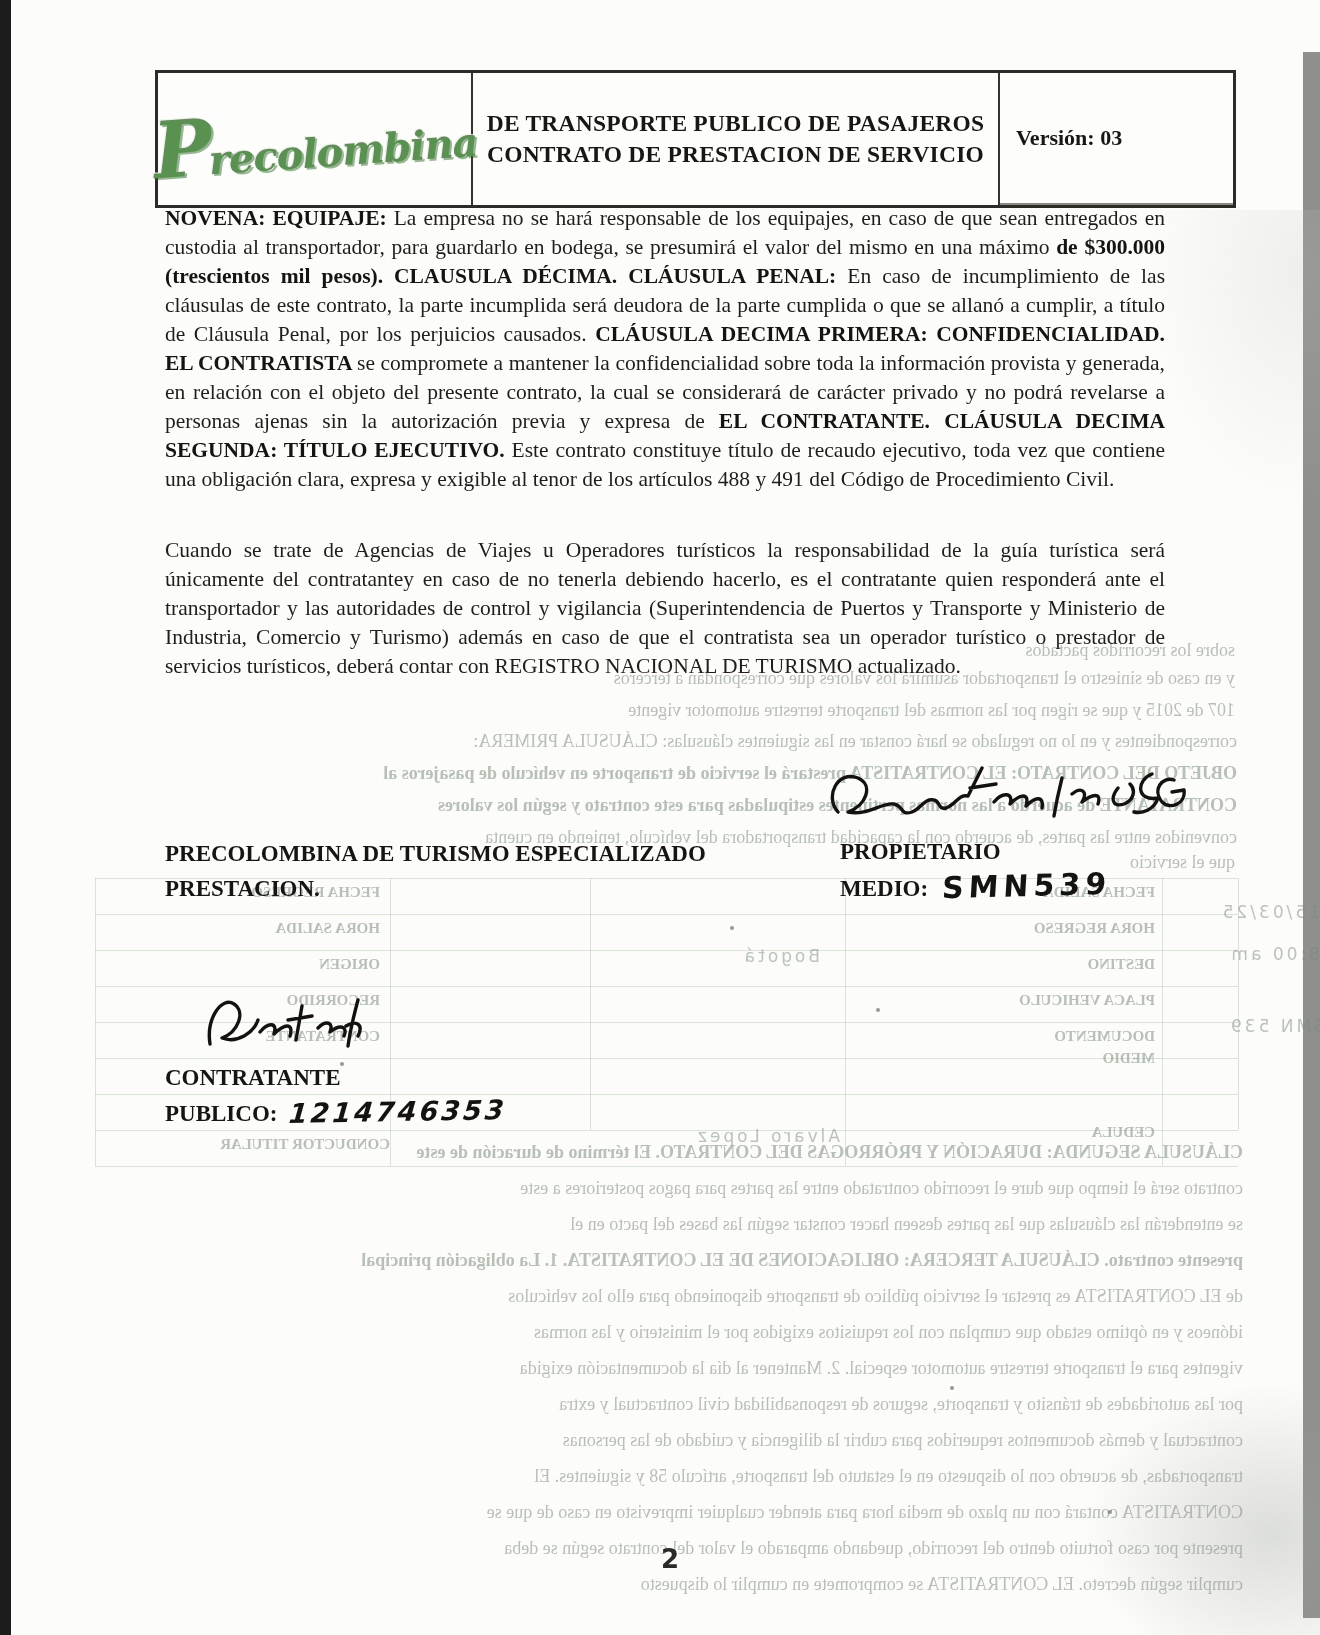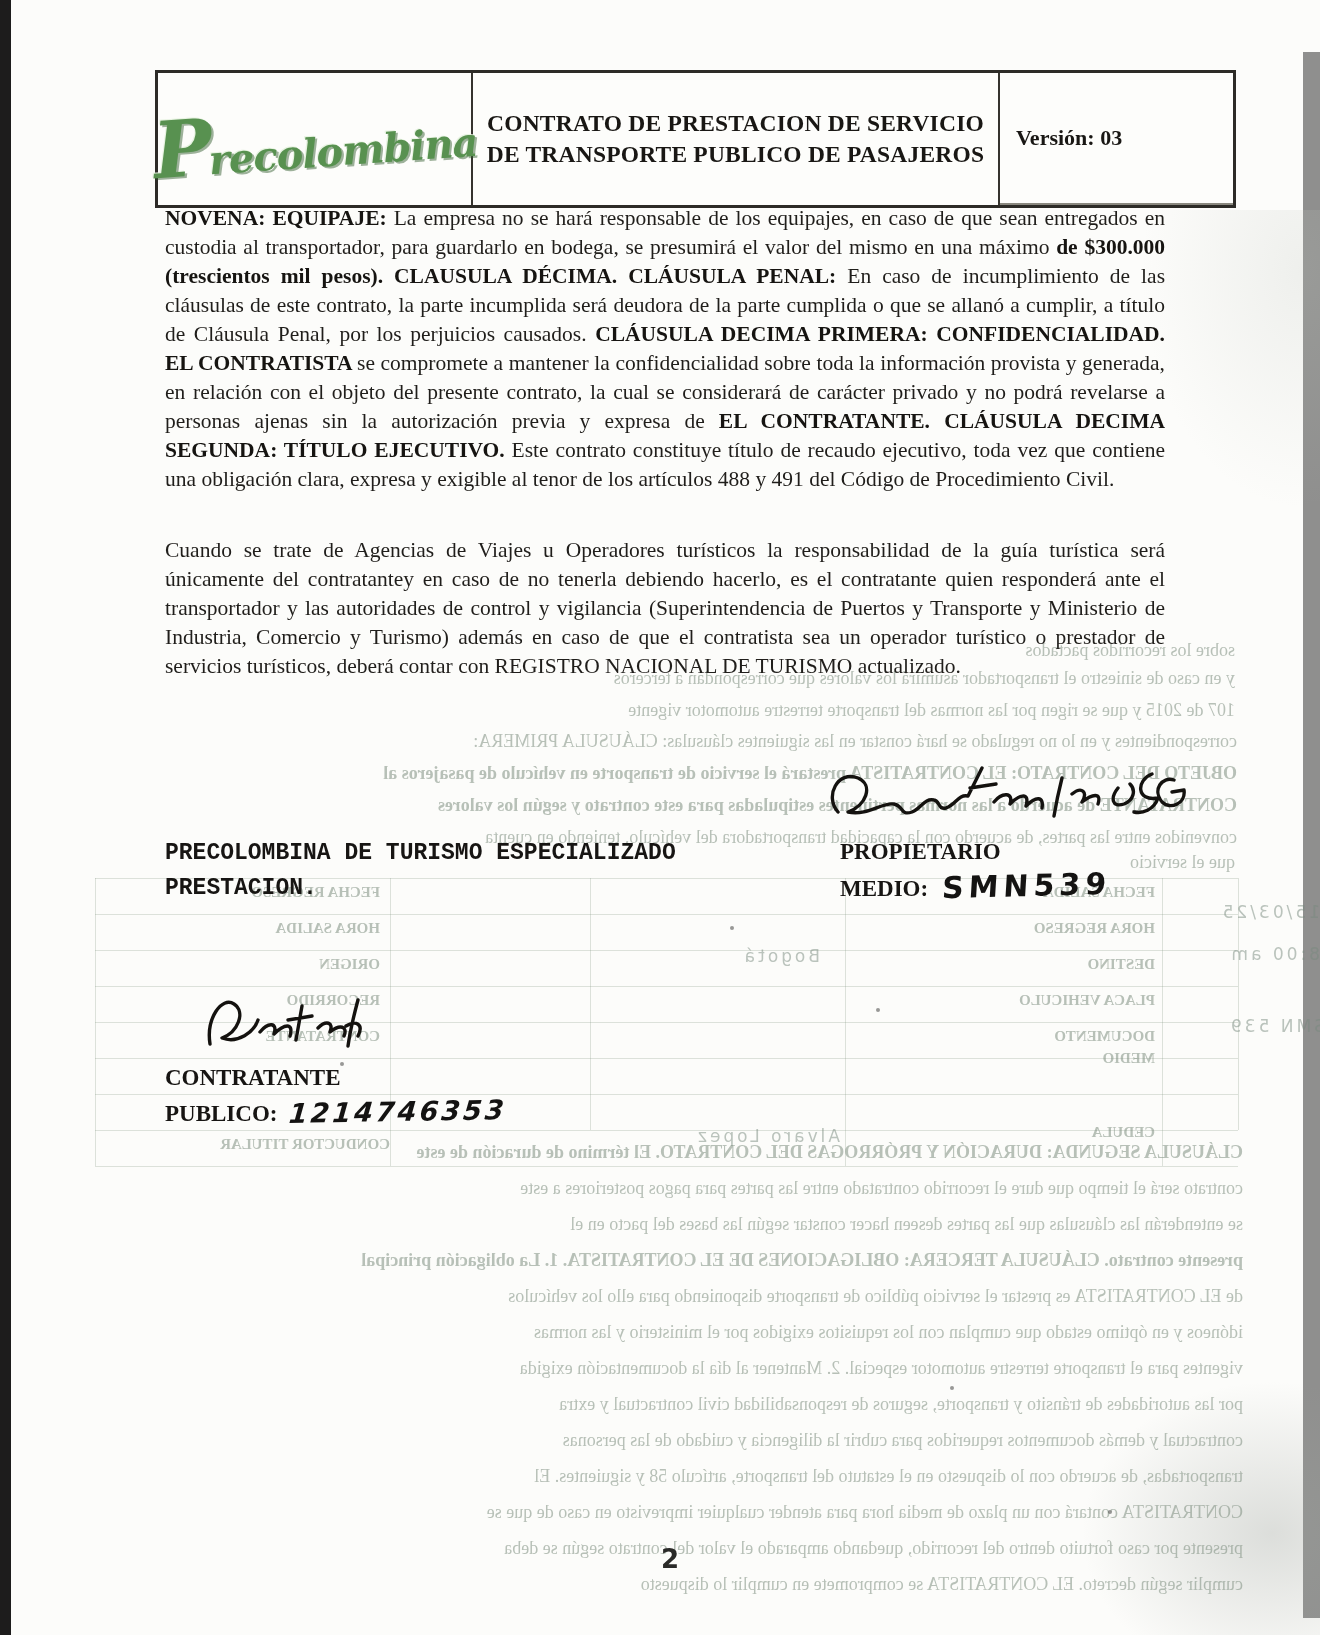--- a/index.html
+++ b/index.html
@@ -134,22 +134,22 @@
       <div class="ghost-line ghost-hand" style="left: 600px; top: 1126px; width: 240px; font-size: 17px; font-weight: 400;">Alvaro Lopez</div>
     </div>
 
   <div class="hdr">
     <div class="cell c-logo">
       <div class="logo-script">
         <span class="cap">P</span><span class="rest">recolombina</span>
       </div>
     </div>
     <div class="cell c-title">
+      <div class="title-line">DE TRANSPORTE PUBLICO DE PASAJEROS</div>
       <div class="title-line">CONTRATO DE PRESTACION DE SERVICIO</div>
-      <div class="title-line">DE TRANSPORTE PUBLICO DE PASAJEROS</div>
     </div>
     <div class="cell c-meta">
       <div class="meta-row first">Versión: 03</div>
     </div>
   </div>
 
   <div class="para p1"><span class="b">NOVENA: EQUIPAJE: </span><span>La empresa no se hará responsable de los equipajes, en caso de que sean entregados en custodia al transportador, para guardarlo en bodega, se presumirá el valor del mismo en una máximo </span><span class="b">de $300.000 (trescientos mil pesos). CLAUSULA DÉCIMA. CLÁUSULA PENAL: </span><span>En caso de incumplimiento de las cláusulas de este contrato, la parte incumplida será deudora de la parte cumplida o que se allanó a cumplir, a título de Cláusula Penal, por los perjuicios causados. </span><span class="b">CLÁUSULA DECIMA PRIMERA: CONFIDENCIALIDAD. EL CONTRATISTA </span><span>se compromete a mantener la confidencialidad sobre toda la información provista y generada, en relación con el objeto del presente contrato, la cual se considerará de carácter privado y no podrá revelarse a personas ajenas sin la autorización previa y expresa de </span><span class="b">EL CONTRATANTE. CLÁUSULA DECIMA SEGUNDA: TÍTULO EJECUTIVO. </span><span>Este contrato constituye título de recaudo ejecutivo, toda vez  que contiene una  obligación  clara,  expresa y exigible al  tenor de los artículos 488 y 491 del Código de Procedimiento Civil.</span></div>
   <div class="para p2"><span>Cuando se trate de Agencias de Viajes u Operadores turísticos la responsabilidad de la guía turística será únicamente del contratantey en caso de no tenerla debiendo hacerlo, es el contratante quien responderá ante el transportador y las autoridades de control y vigilancia (Superintendencia de Puertos y Transporte y Ministerio de Industria, Comercio y Turismo) además en caso de que el contratista sea un operador turístico o prestador de servicios turísticos, deberá contar con REGISTRO NACIONAL DE TURISMO actualizado.</span></div>
 
   <svg class="sig-svg" style="left:822px;top:758px;" width="380" height="84" viewBox="0 0 380 84">
@@ -161,21 +161,21 @@
              M250,36 C260,28 266,34 260,44 C270,36 280,34 276,46
              M296,30 C288,40 290,50 302,46 C312,42 314,32 308,26
              M330,16 C314,22 314,44 336,40 C332,52 320,56 312,54
              M352,22 C340,18 330,32 340,44 C348,52 364,46 362,32 L350,34"></path>
   </svg>
   <div class="blk" style="left:840px;top:834px;">PROPIETARIO</div>
   <div class="blk" style="left:840px;top:868px;">
     <span>MEDIO:</span><span class="hand placa">SMN539</span>
   </div>
 
-  <div class="blk" style="left:165px;top:836px;font-family:Liberation Mono, monospace;">
+  <div class="blk" style="left:165px;top:836px;">
     <div>PRECOLOMBINA DE TURISMO ESPECIALIZADO</div>
     <div>PRESTACION.</div>
   </div>
 
   <svg class="sig-svg" style="left:196px;top:988px;" width="180" height="76" viewBox="0 0 180 76">
     <path d="M14,56 C10,30 26,8 38,16 C50,24 42,44 26,50 C42,56 58,44 62,32
              M64,44 C72,34 82,34 78,46 C88,36 98,34 94,48
              M106,18 L100,52 M92,32 L116,28
              M122,40 C130,32 138,34 134,44 C144,36 152,38 148,48
              M162,12 C156,34 154,44 152,58 M150,38 C160,32 168,36 162,48"></path>

